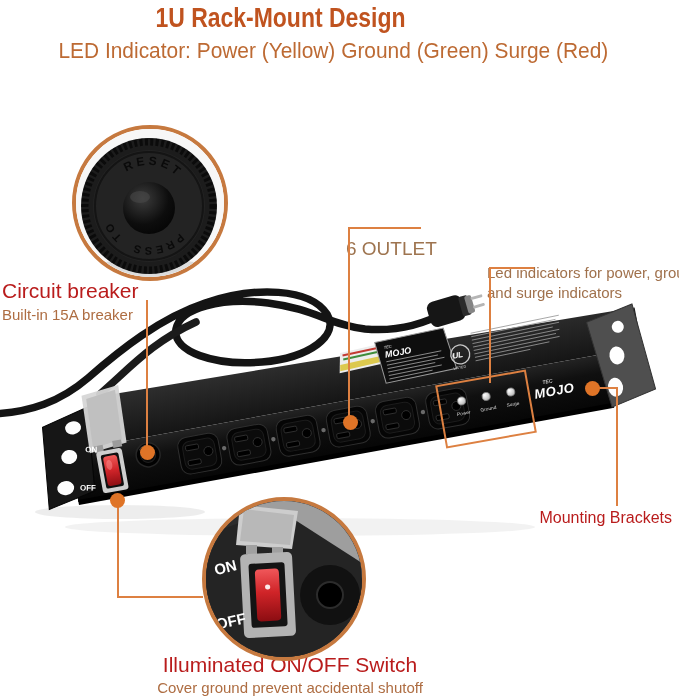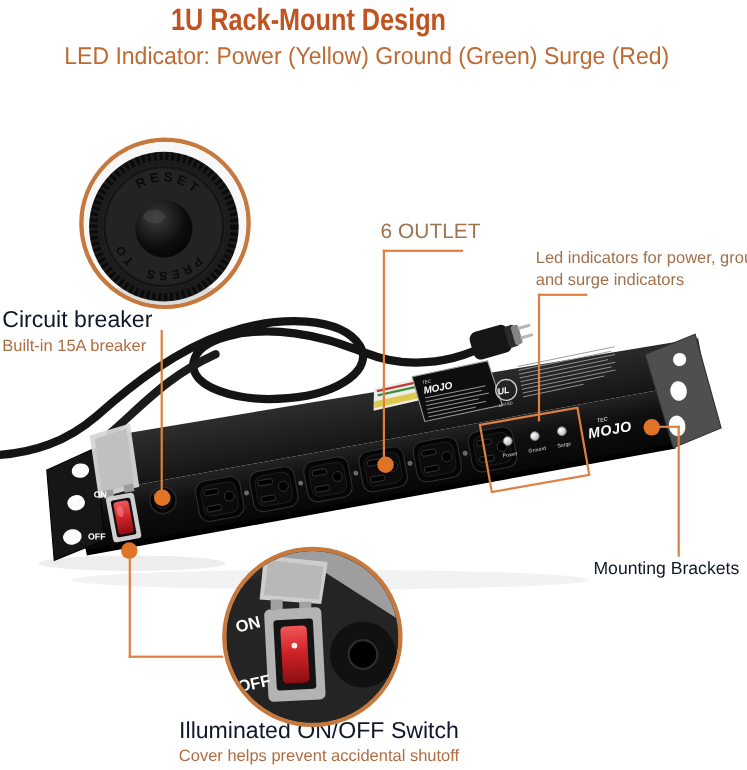--- a/index.html
+++ b/index.html
@@ -8,23 +8,23 @@
     font-family:"Liberation Sans",sans-serif;
   }
   
   .title{position:absolute;top:2px;left:0;width:561px;text-align:center;
     font-size:28px;font-weight:bold;color:#c0531f;white-space:nowrap;}
   .title span{display:inline-block;transform:scaleX(.82);transform-origin:center;letter-spacing:0;}
   .subtitle{position:absolute;top:38px;left:0;width:667px;text-align:center;
     font-size:22px;color:#bd6a33;white-space:nowrap;}
   .subtitle span{display:inline-block;transform:scaleX(.95);transform-origin:center;}
   
-  .co-big{position:absolute;font-size:21px;color:#0f172a;white-space:nowrap;}
+  .co-big{position:absolute;font-size:21px;color:#b91c1c;white-space:nowrap;}
   .co-small{position:absolute;font-size:15px;color:#ae6d42;white-space:nowrap;}
-  .co-tiny{position:absolute;font-size:15px;color:#a0714c;line-height:20px;white-space:nowrap;}
+  .co-tiny{position:absolute;font-size:15px;color:#a0714c;line-height:20px;white-space:nowrap;margin-top:38px;}
   .right-align{text-align:right;}
   .center-align{text-align:center;}
   
   .ln{position:absolute;background:#dd8041;z-index:4;}
   .dot{position:absolute;width:15px;height:15px;border-radius:50%;background:#df7427;z-index:5;}
   .led-box{position:absolute;left:440px;top:377px;width:88px;height:60px;
     border:2px solid #dd8041;transform:rotate(-10deg);z-index:4;background:transparent;}
   
   .inset{position:absolute;border-radius:50%;border:4px solid #c6793f;overflow:hidden;z-index:6;background:#fff;}
   .inset-breaker{left:72px;top:125px;width:148px;height:148px;}
@@ -317,16 +317,16 @@
     <div class="co-small" style="left:2px;top:306px;">Built-in 15A breaker</div>
 
     <div class="co-tiny" style="left:346px;top:201px;font-size:19px;color:#9e744f;">6 OUTLET</div>
 
     <div class="co-tiny" style="left:487px;top:225px;">Led indicators for power, ground</div>
     <div class="co-tiny" style="left:487px;top:245px;">and surge indicators</div>
 
     <div class="co-big right-align" style="left:472px;top:509px;width:200px;font-size:16px;">Mounting Brackets</div>
 
     <div class="co-big center-align" style="left:130px;top:653px;width:320px;">Illuminated ON/OFF Switch</div>
-    <div class="co-small center-align" style="left:130px;top:679px;width:320px;">Cover helps prevent accidental shutoff</div>
+    <div class="co-small center-align" style="left:130px;top:679px;width:320px;">Cover ground prevent accidental shutoff</div>
   </div>
 
 </div>
 
 </body></html>

